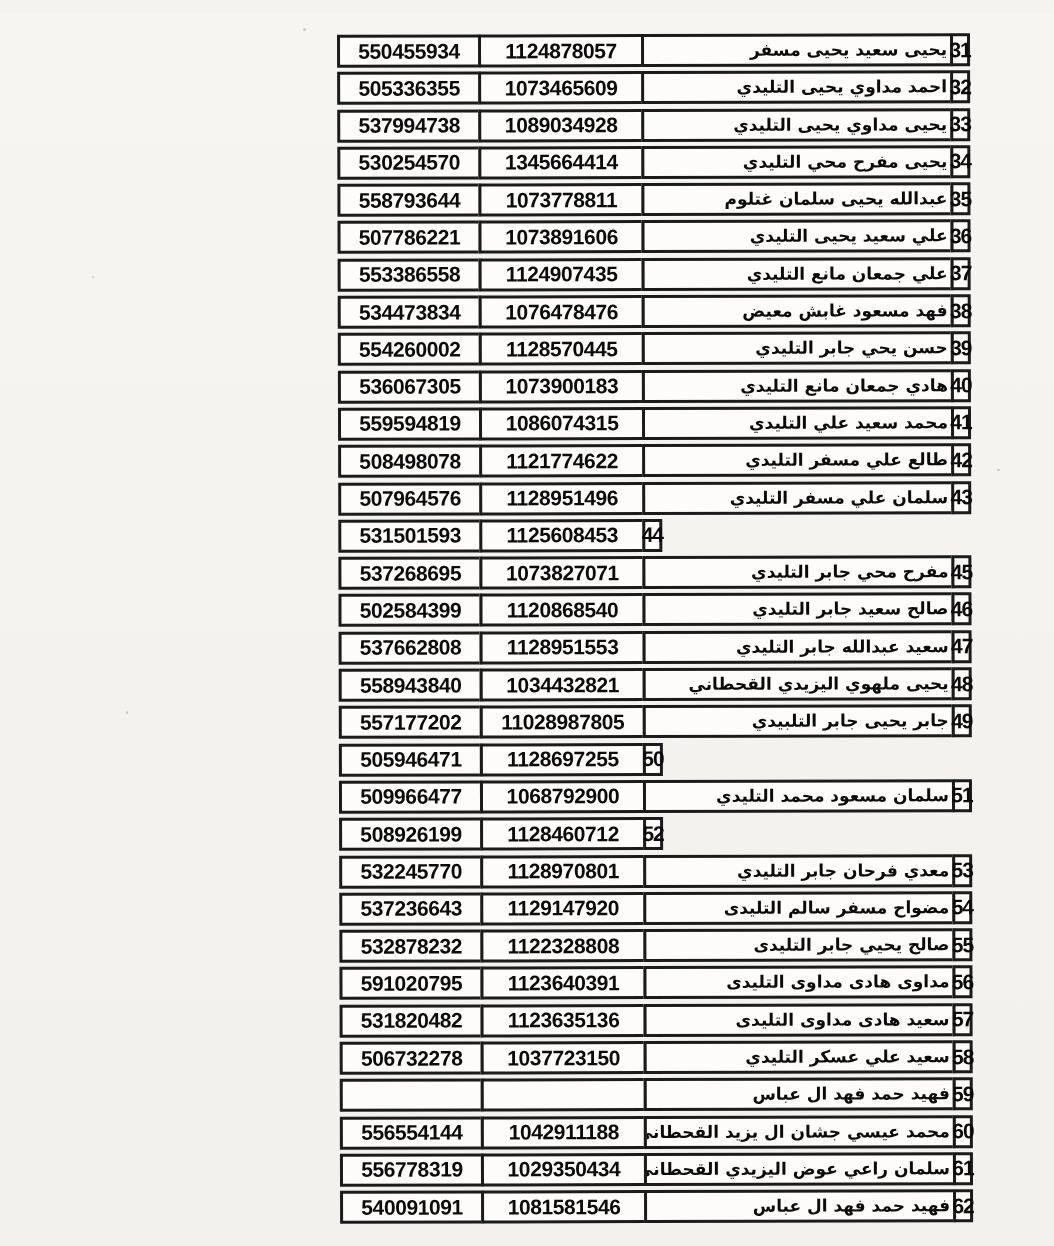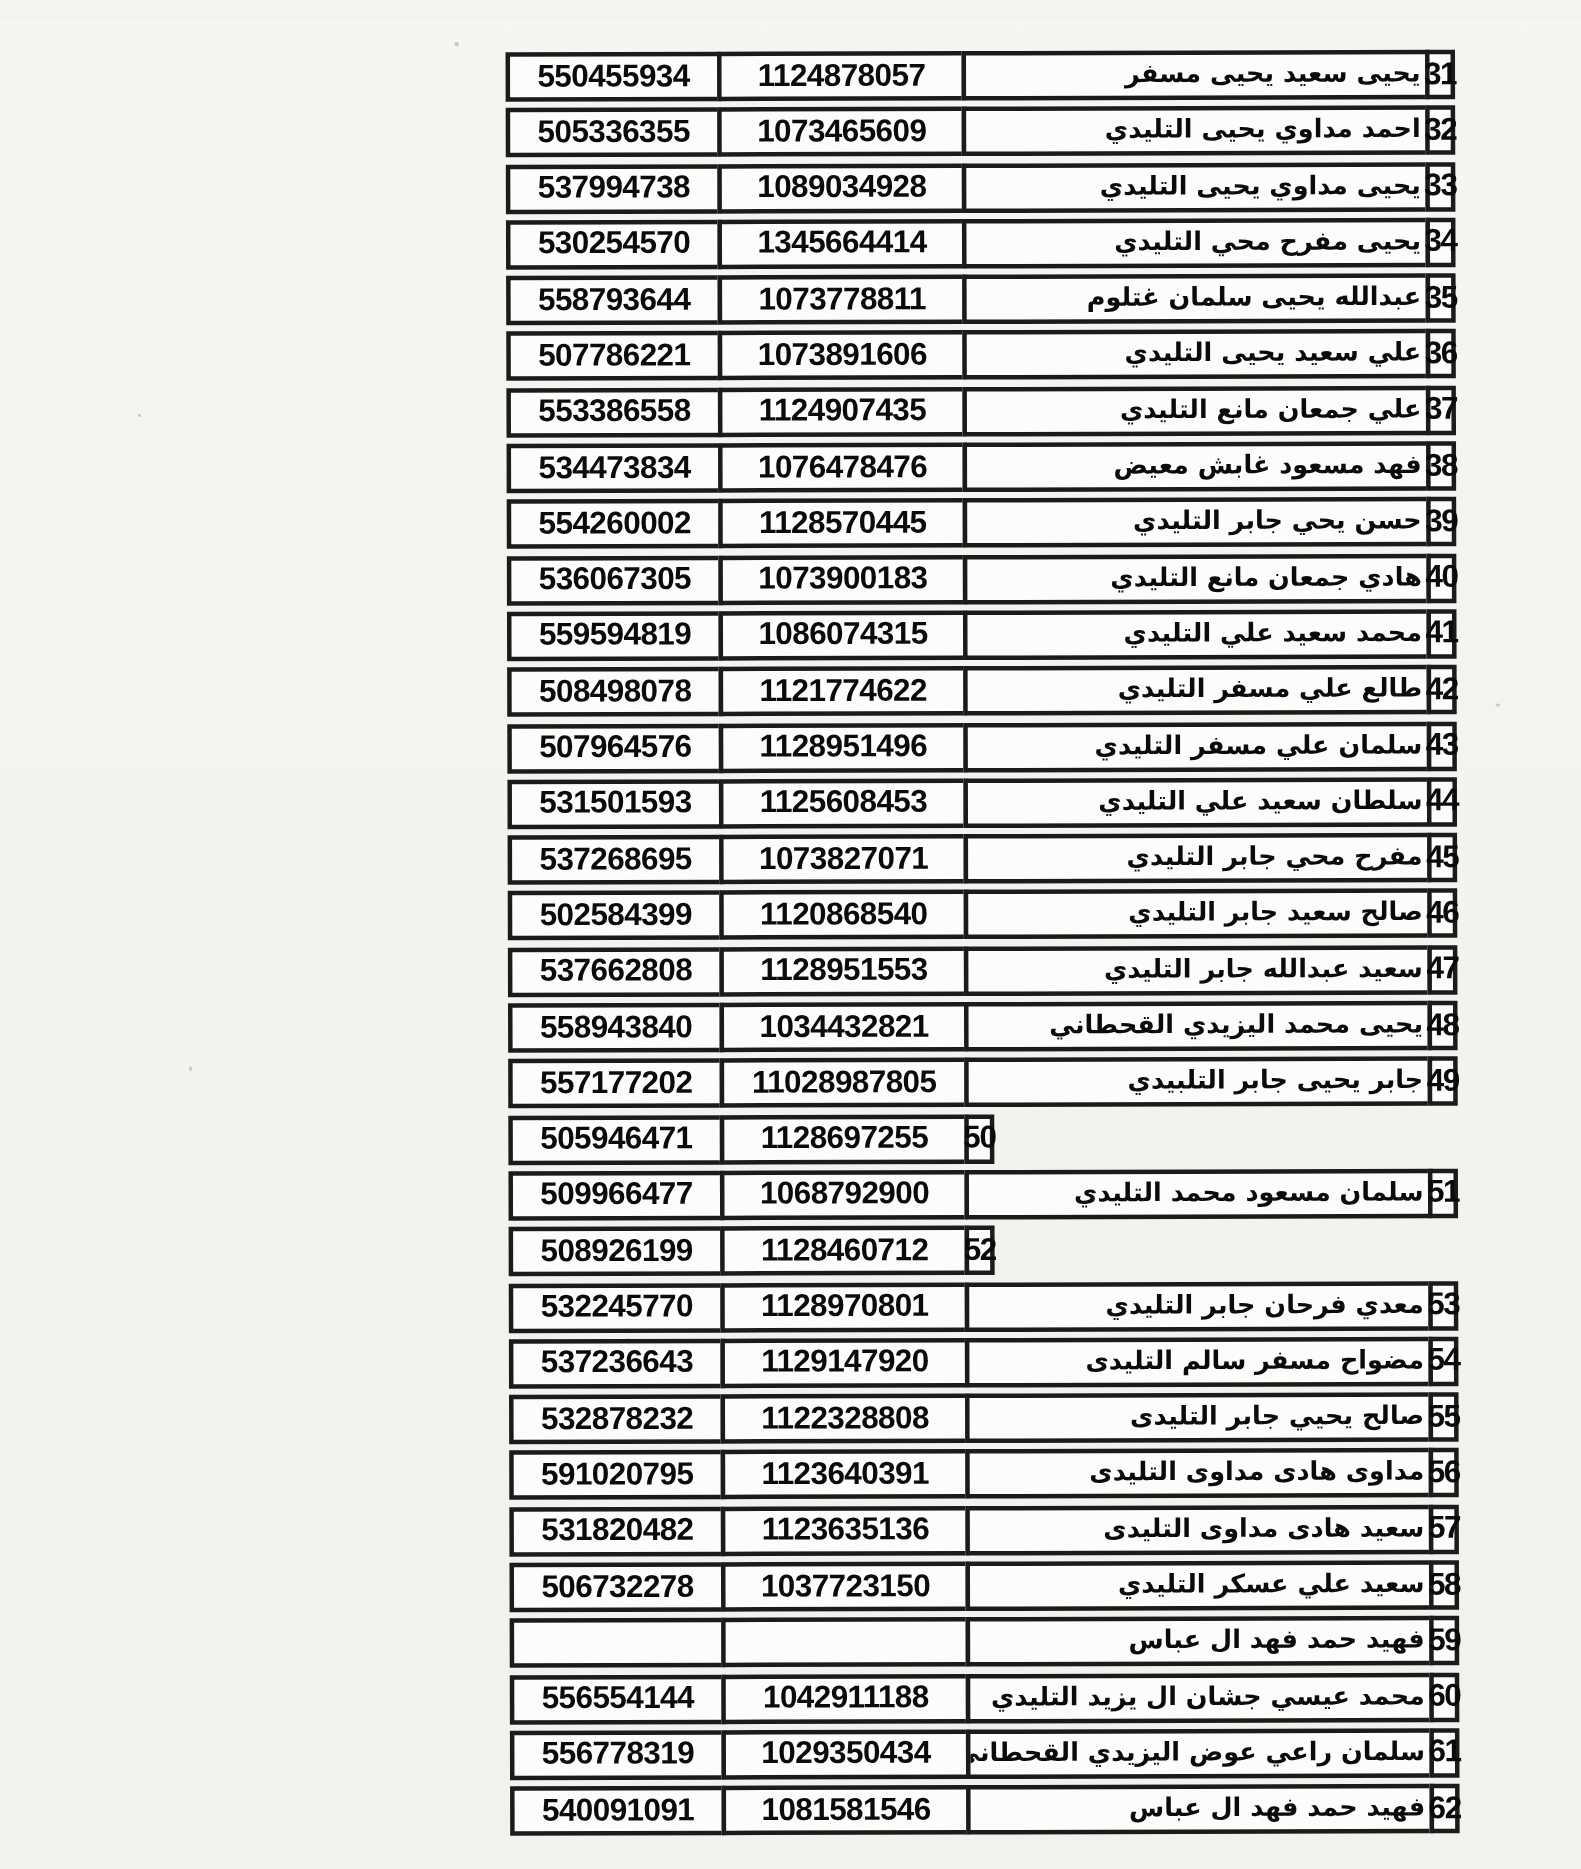--- a/index.html
+++ b/index.html
@@ -161,21 +161,20 @@
   </div>
       <div class="row">
     <div class="cell c-phone">507964576</div>
     <div class="cell c-id">1128951496</div>
     <div class="cell c-name">سلمان علي مسفر التليدي</div>
     <div class="cell c-num">43</div>
   </div>
       <div class="row">
     <div class="cell c-phone">531501593</div>
     <div class="cell c-id">1125608453</div>
-    <div class="cell c-name">سلطان سعيد علي التليدي</div>
     <div class="cell c-num">44</div>
   </div>
       <div class="row">
     <div class="cell c-phone">537268695</div>
     <div class="cell c-id">1073827071</div>
     <div class="cell c-name">مفرح محي جابر التليدي</div>
     <div class="cell c-num">45</div>
   </div>
       <div class="row">
     <div class="cell c-phone">502584399</div>
@@ -185,21 +184,21 @@
   </div>
       <div class="row">
     <div class="cell c-phone">537662808</div>
     <div class="cell c-id">1128951553</div>
     <div class="cell c-name">سعيد عبدالله جابر التليدي</div>
     <div class="cell c-num">47</div>
   </div>
       <div class="row">
     <div class="cell c-phone">558943840</div>
     <div class="cell c-id">1034432821</div>
-    <div class="cell c-name">يحيى محمد اليزيدي القحطاني</div>
+    <div class="cell c-name">يحيى ملهوي اليزيدي القحطاني</div>
     <div class="cell c-num">48</div>
   </div>
       <div class="row">
     <div class="cell c-phone">557177202</div>
     <div class="cell c-id">11028987805</div>
     <div class="cell c-name">جابر يحيى جابر التلبيدي</div>
     <div class="cell c-num">49</div>
   </div>
       <div class="row">
     <div class="cell c-phone">505946471</div>
@@ -255,21 +254,21 @@
   </div>
       <div class="row">
     <div class="cell c-phone"></div>
     <div class="cell c-id"></div>
     <div class="cell c-name">فهيد حمد فهد ال عباس</div>
     <div class="cell c-num">59</div>
   </div>
       <div class="row">
     <div class="cell c-phone">556554144</div>
     <div class="cell c-id">1042911188</div>
-    <div class="cell c-name">محمد عيسي جشان ال يزيد التليدي</div>
+    <div class="cell c-name">محمد عيسي جشان ال يزيد القحطانى</div>
     <div class="cell c-num">60</div>
   </div>
       <div class="row">
     <div class="cell c-phone">556778319</div>
     <div class="cell c-id">1029350434</div>
     <div class="cell c-name">سلمان راعي عوض اليزيدي القحطاني</div>
     <div class="cell c-num">61</div>
   </div>
       <div class="row">
     <div class="cell c-phone">540091091</div>

